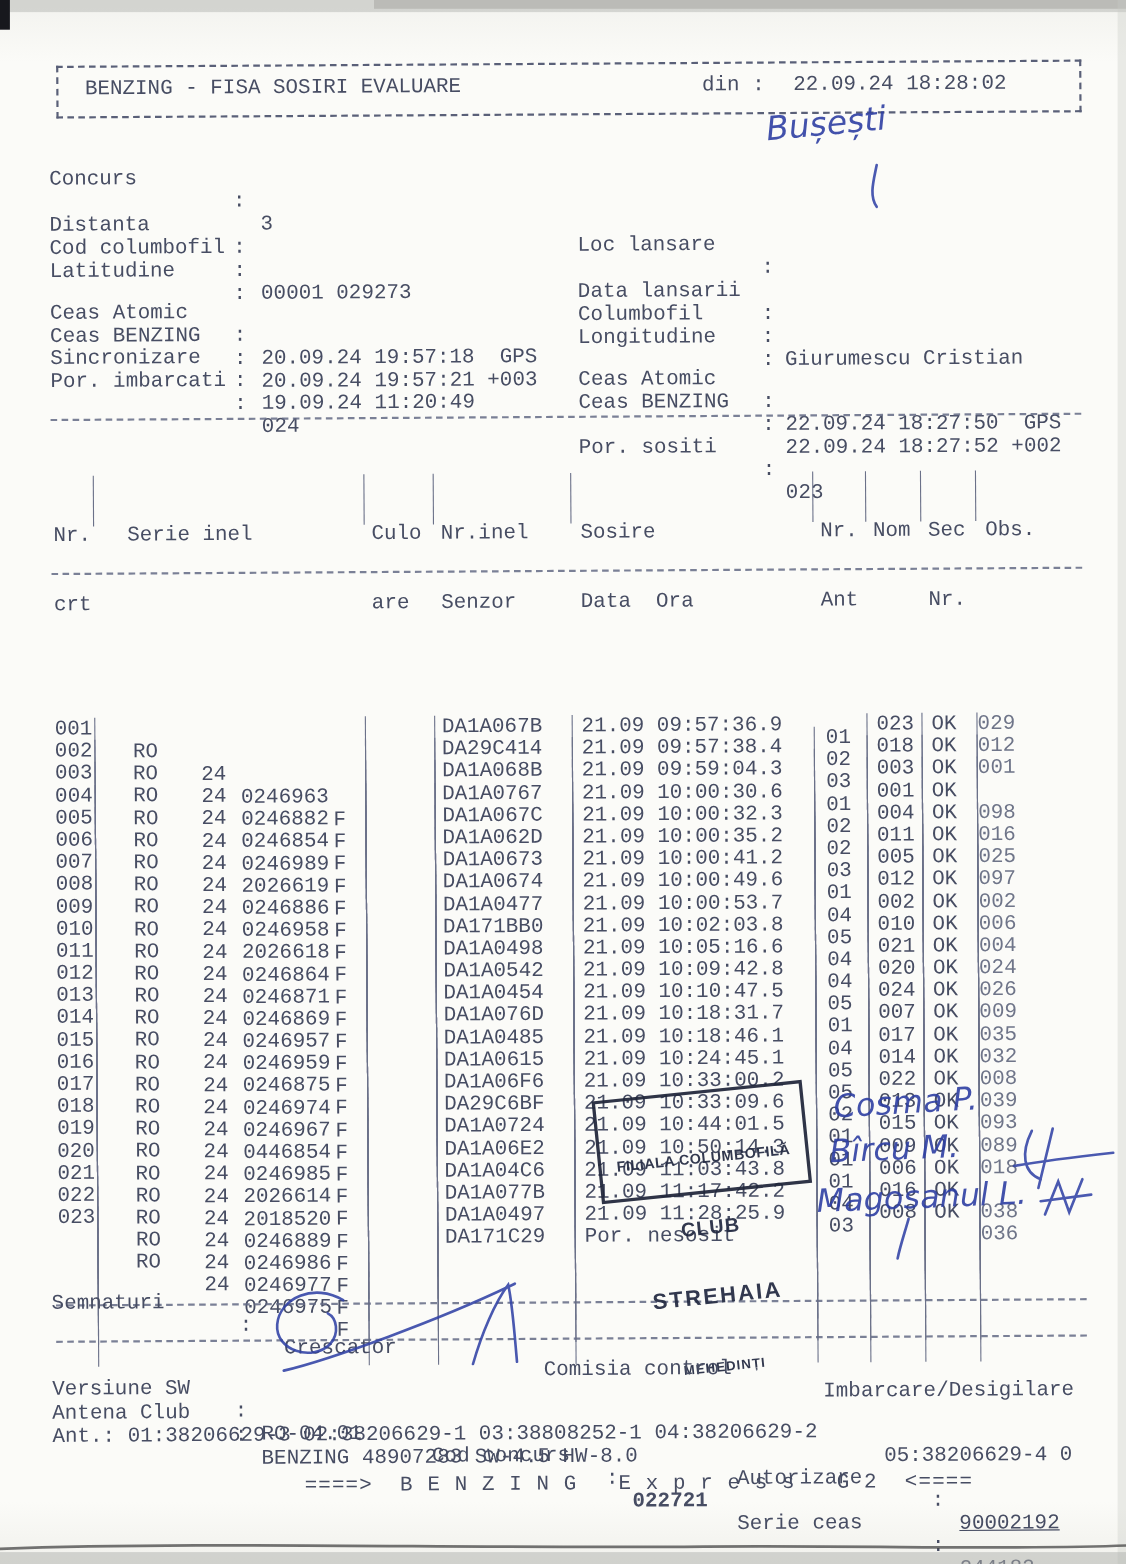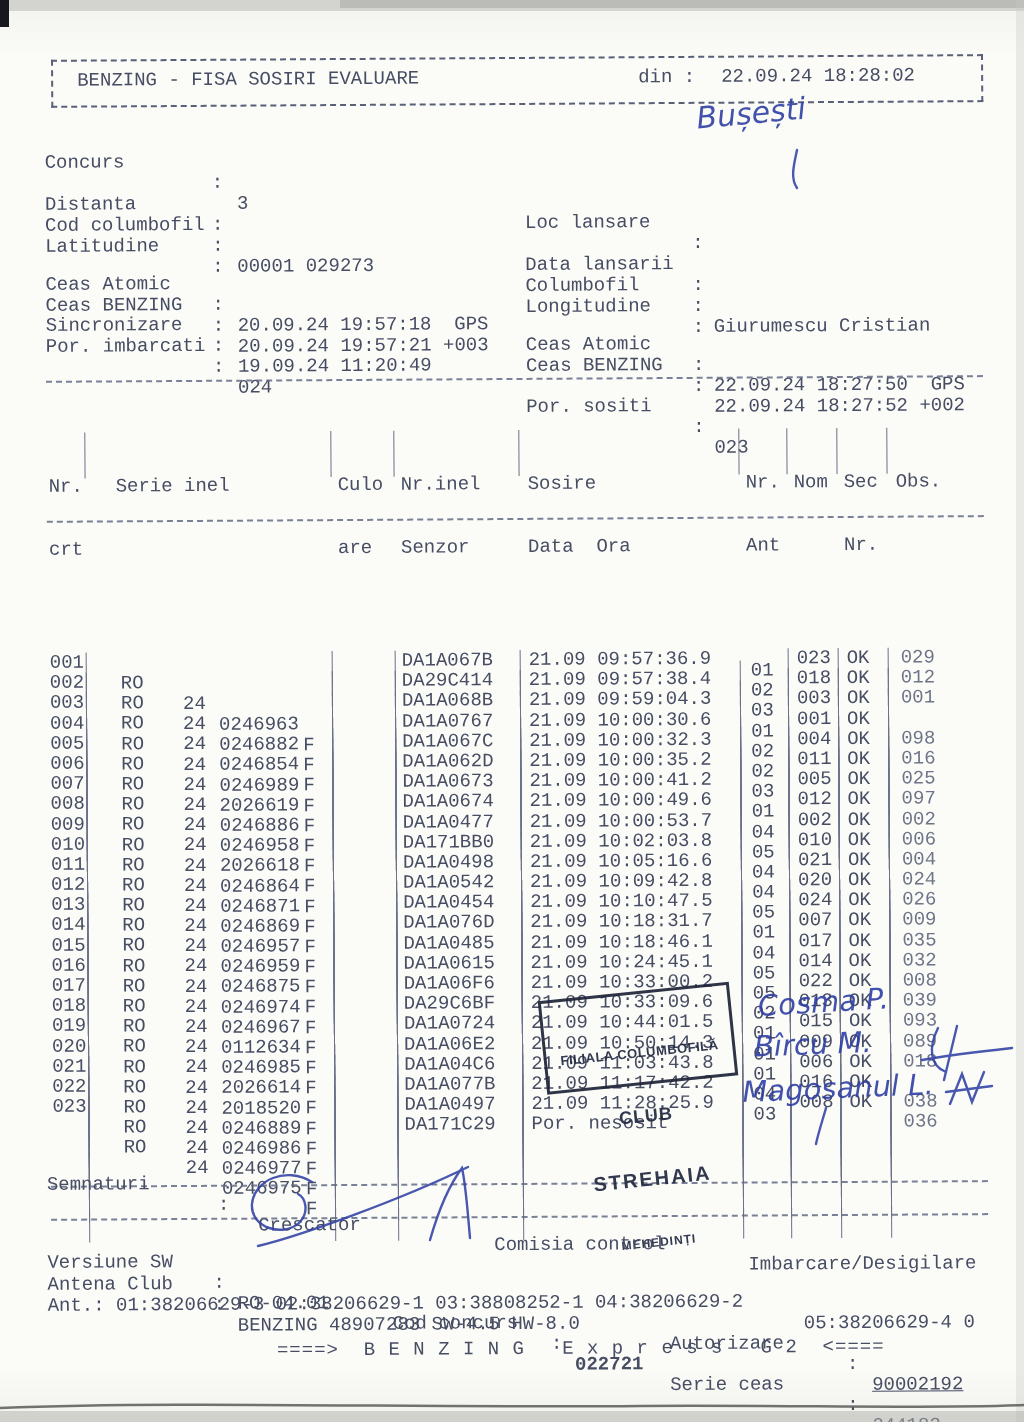--- a/index.html
+++ b/index.html
@@ -52,21 +52,21 @@
   .cell:first-child{border-left:none;}
   .rows{margin-top:4px;}
   .row{height:20.2px;}
   .row .cell{padding-top:0;}
   .c-nr{padding-left:2px;}
   .c-senzor{padding-left:6px;}
   .c-sosire{padding-left:8px;}
   .c-ant{padding-left:10px;margin-top:12px;}
   .c-nom{padding-left:8px;}
   .c-sec{padding-left:8px;}
-  .c-obs{padding-left:12px;color:#6f7589;}
+  .c-obs{color:#6f7589;}
   .s-country{position:absolute;left:34px;}
   .s-year{position:absolute;left:96px;}
   .s-ring{position:absolute;left:132px;}
   .s-sex{position:absolute;left:216px;}
   .h-pad2{padding-left:2px;} .h-pad6{padding-left:6px;} .h-pad8{padding-left:8px;} .h-pad30{padding-left:30px;}
   .bottom-sep{margin-top:6px;}
 
   
   .stamp{position:absolute;left:540px;top:992px;width:186px;height:88px;
          border:3px solid #20263a;transform:rotate(-5.5deg);color:#232a42;
@@ -455,21 +455,21 @@
           <div class="cell c-sosire">21.09 10:24:45.1</div>
           <div class="cell c-ant">05</div>
           <div class="cell c-nom">014</div>
           <div class="cell c-sec">OK</div>
           <div class="cell c-obs">032</div>
         </div><div class="tgrid row">
           <div class="cell c-nr">017</div>
           <div class="cell">
             <span class="s-country">RO</span>
             <span class="s-year">24</span>
-            <span class="s-ring">0112634</span>
+            <span class="s-ring">0446854</span>
             <span class="s-sex">F</span>
           </div>
           <div class="cell"></div>
           <div class="cell c-senzor">DA1A06F6</div>
           <div class="cell c-sosire">21.09 10:33:00.2</div>
           <div class="cell c-ant">05</div>
           <div class="cell c-nom">022</div>
           <div class="cell c-sec">OK</div>
           <div class="cell c-obs">008</div>
         </div><div class="tgrid row">

